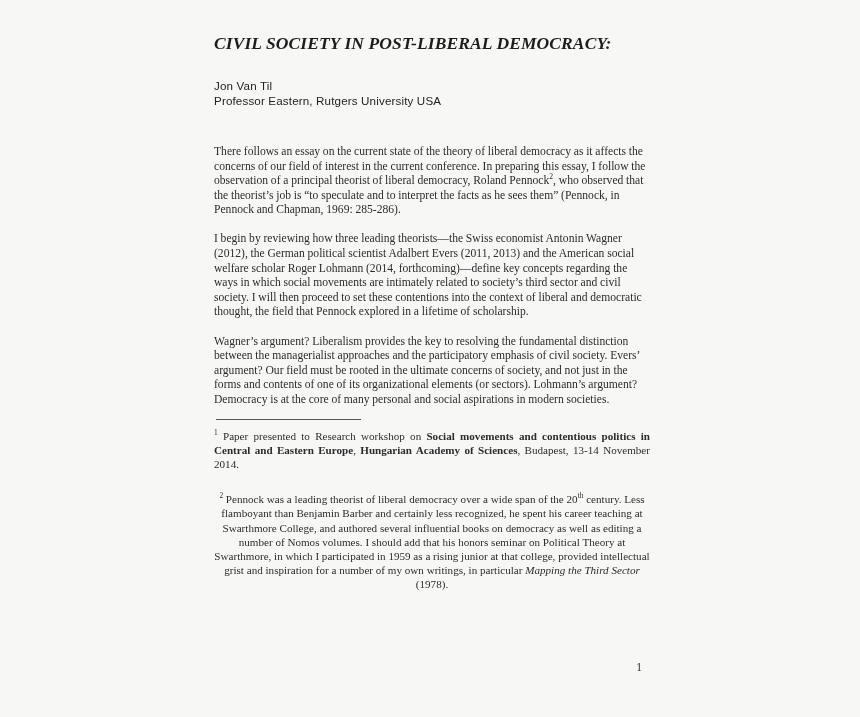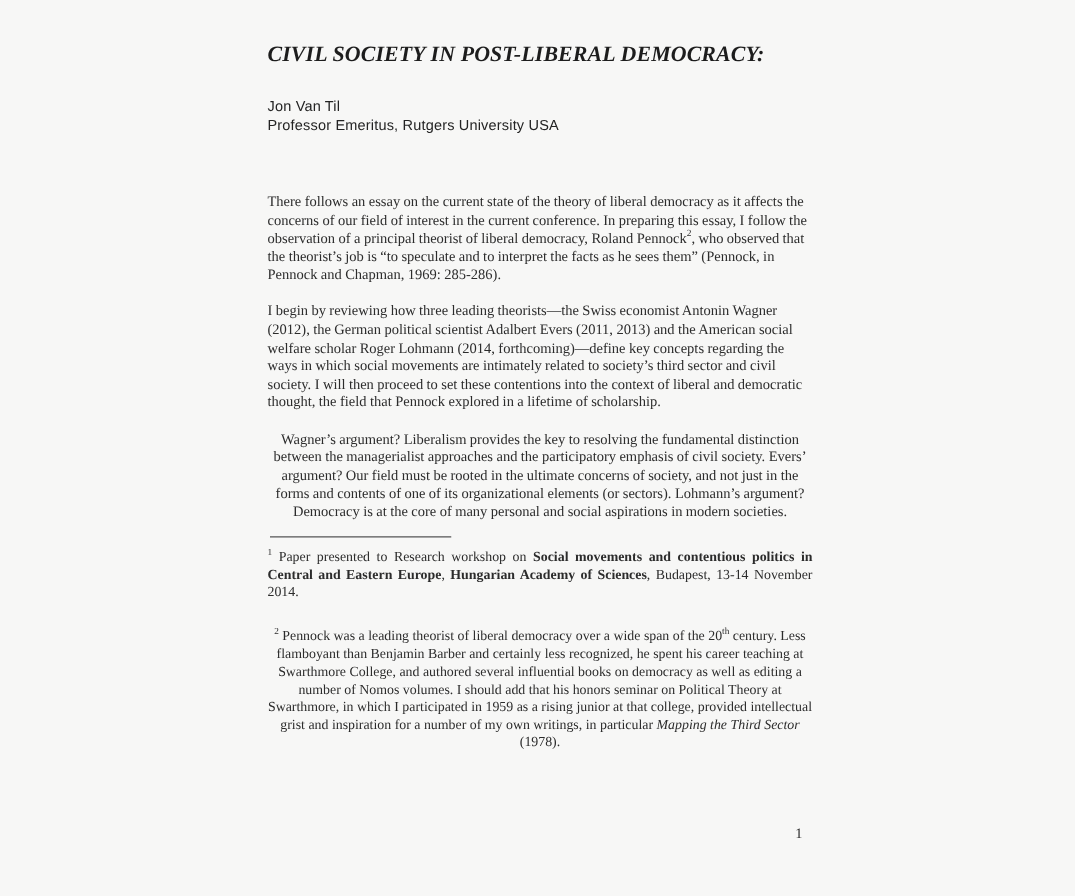--- a/index.html
+++ b/index.html
@@ -61,33 +61,32 @@
     line-height: 15px;
     color: #232323;
     margin-top: 25px;
   }
   .author-line {
     letter-spacing: 0.15px;
   }
 
   
   .body-text {
-    margin-top: 47px;
+    margin-top: 37px;
   }
   .para {
     font-size: 11.6px;
     line-height: 14.6px;
     text-align: left;
     margin: 0 0 14.5px 0;
     color: #2c2c2c;
     word-spacing: -0.15px;
   }
   .para:last-child {
     margin-bottom: 0;
-    text-align: center;
   }
   .para sup {
     font-size: 7.6px;
     vertical-align: super;
     line-height: 0;
   }
 
   
   .footnote-area {
     margin-top: 11px;
@@ -143,21 +142,21 @@
 <div class="page">
 
   <div class="content">
 
     <div>
       <h1 class="doc-title">CIVIL SOCIETY IN POST-LIBERAL DEMOCRACY:</h1>
     </div>
 
     <div class="author-block">
       <div class="author-line">Jon Van Til</div>
-      <div class="author-line">Professor Emeritus, Rutgers University USA</div>
+      <div class="author-line">Professor Eastern, Rutgers University USA</div>
     </div>
 
     <div class="body-text">
 
       <p class="para">
         <span>There follows an essay on the current state of the theory of liberal democracy as it affects the concerns of our field of interest in the current conference.  In preparing this essay, I follow the observation of a principal theorist of liberal democracy, Roland Pennock</span><sup>2</sup><span>, who observed that  the theorist’s job is “to speculate and to interpret the facts as he sees them” (Pennock, in Pennock and Chapman, 1969:  285-286).</span>
       </p>
 
       <p class="para">I begin by reviewing how three leading theorists—the Swiss economist Antonin Wagner (2012), the German political scientist Adalbert Evers (2011, 2013) and the American social welfare scholar Roger Lohmann (2014, forthcoming)—define key concepts regarding the ways in which social movements are intimately related to society’s third sector and civil society.  I will  then proceed to set these contentions into the context of liberal and democratic thought, the field that Pennock explored in a lifetime of scholarship.</p>
 

